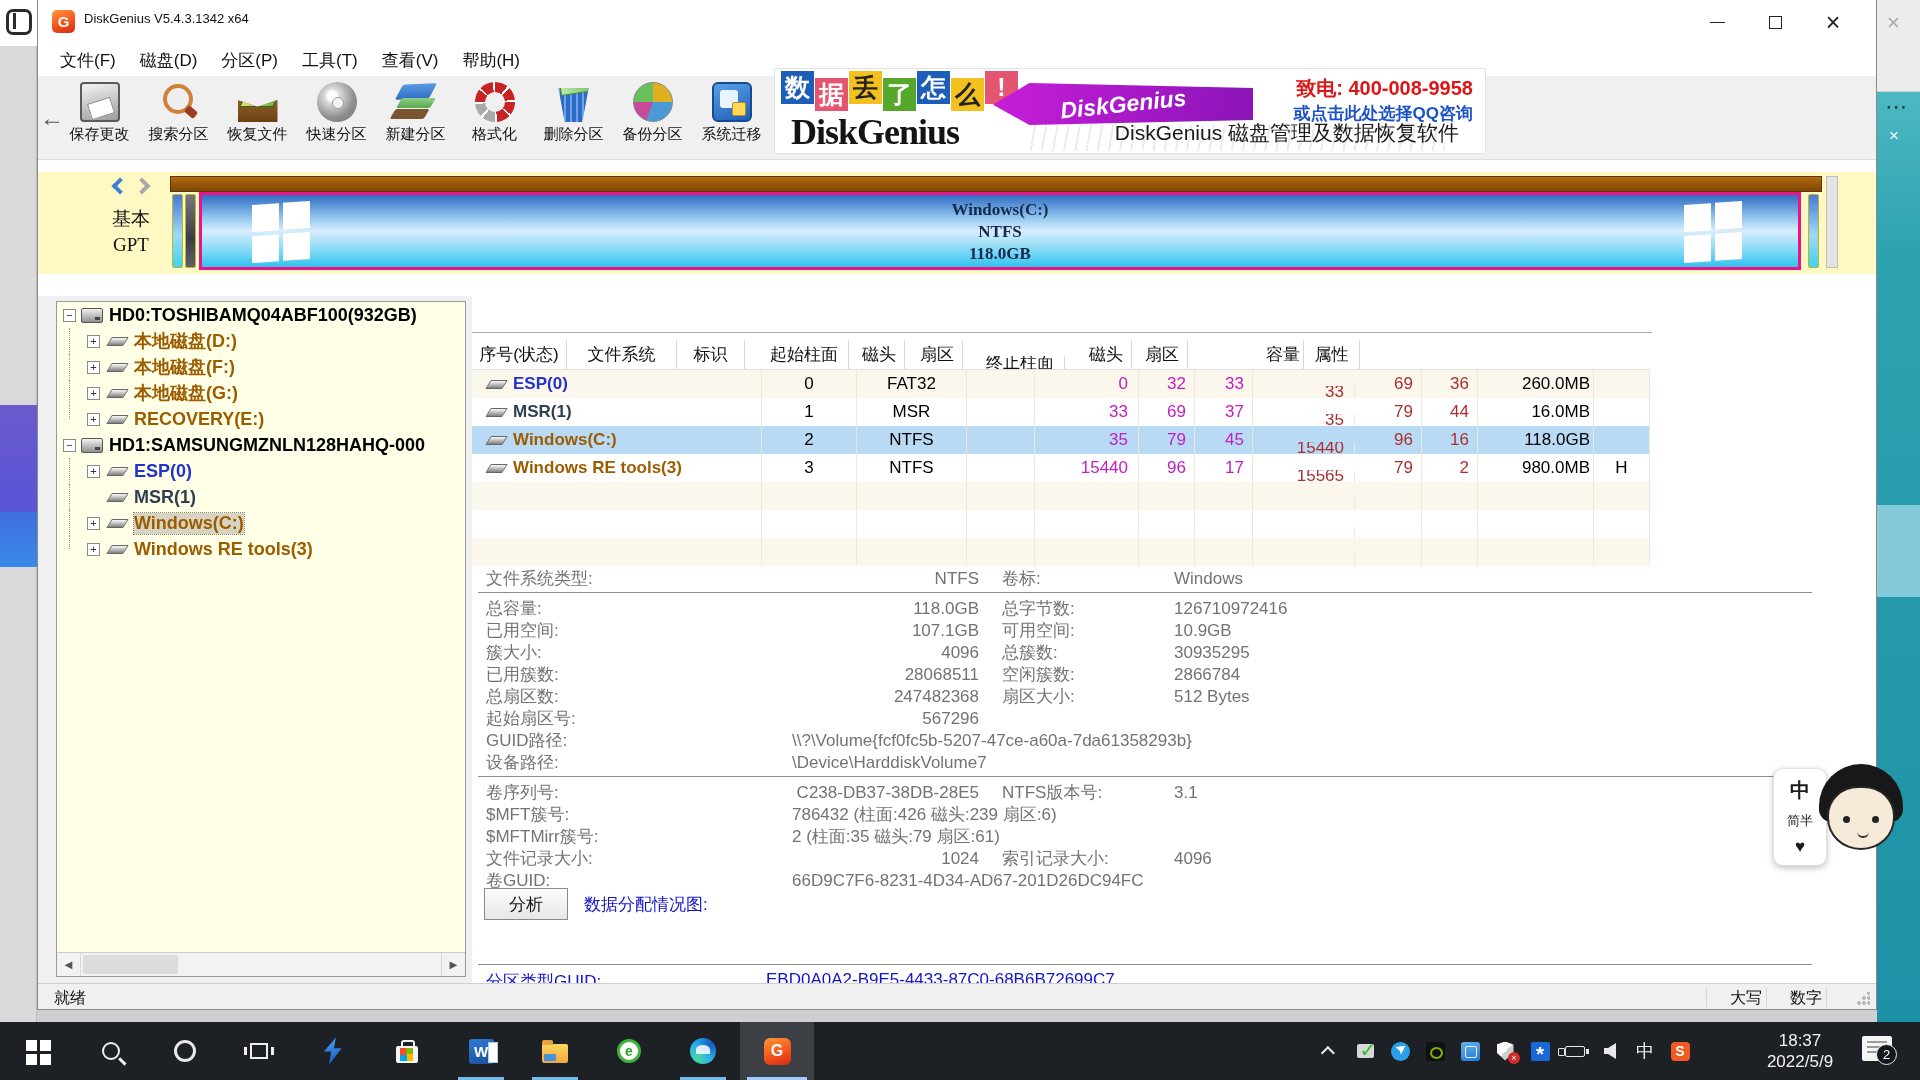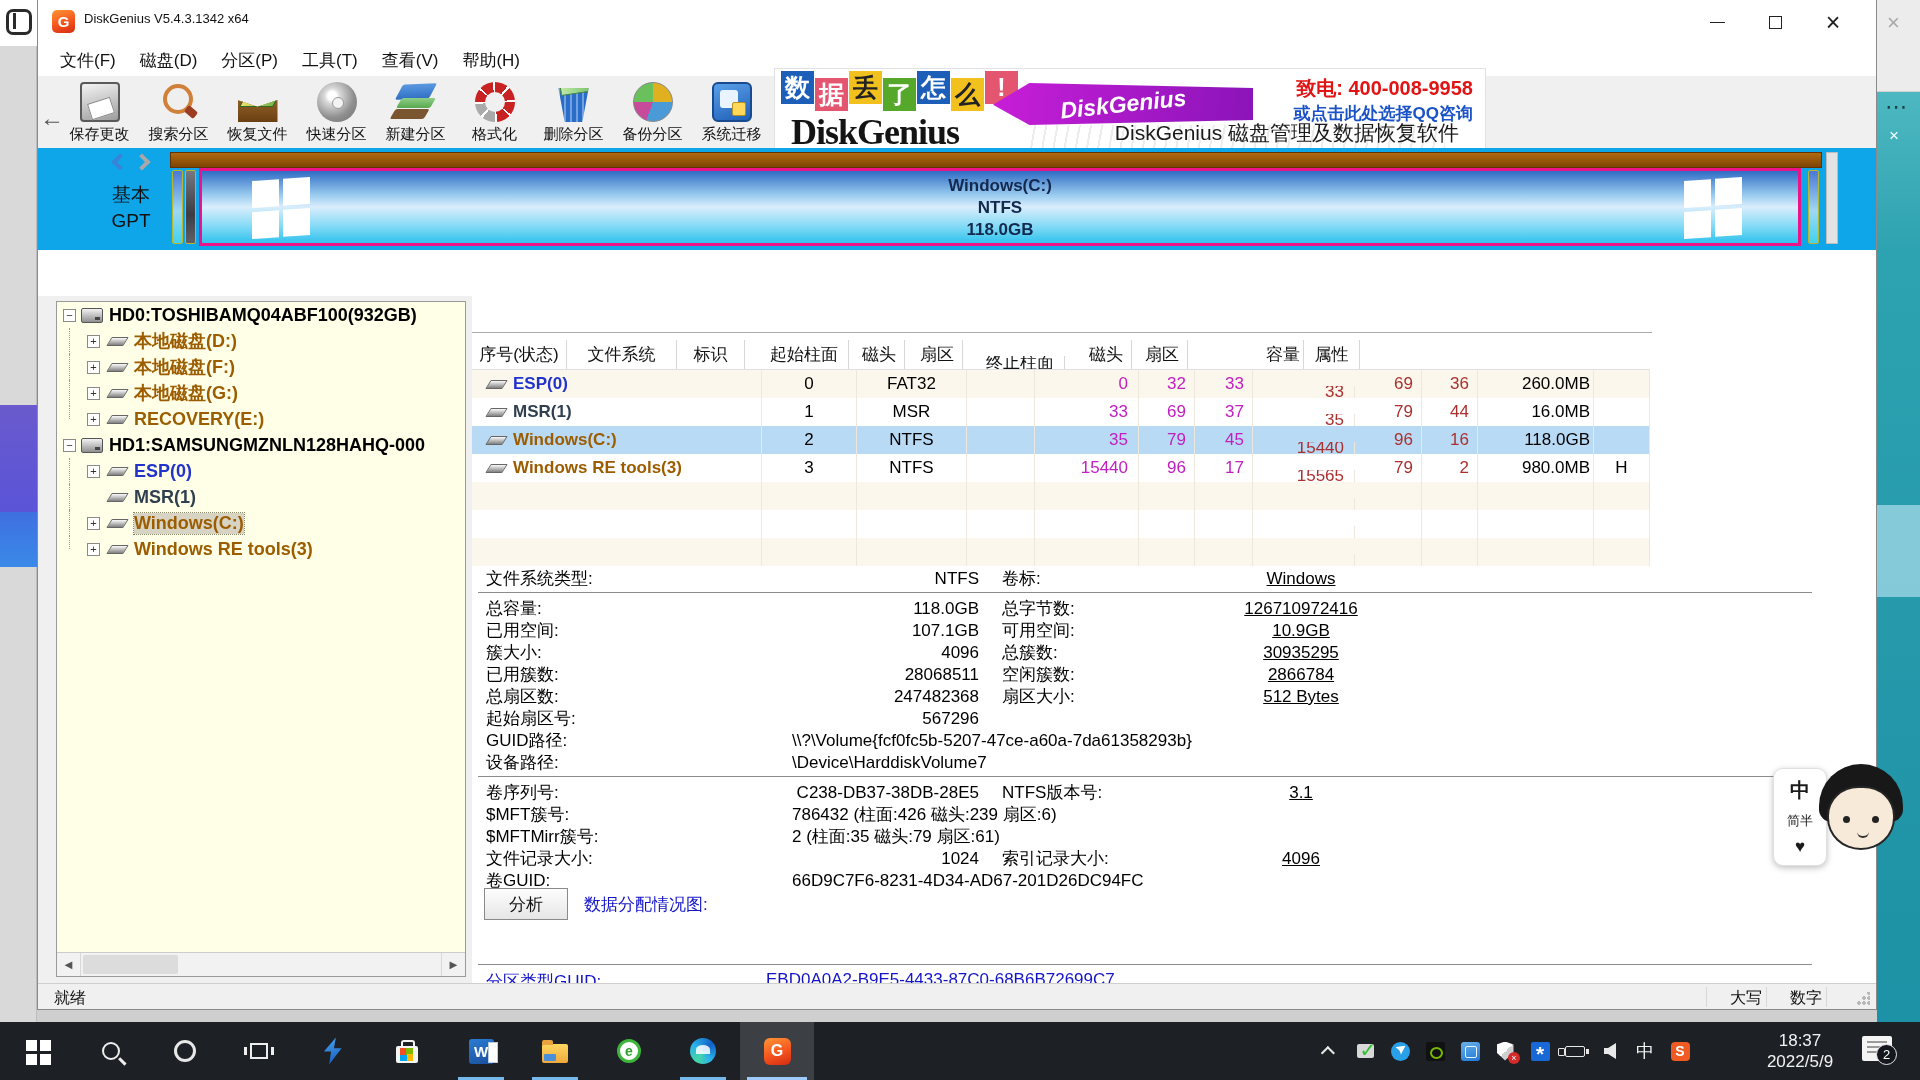--- a/index.html
+++ b/index.html
@@ -73,21 +73,21 @@
   #banner-logo { position:absolute; left:16px; bottom:0px; font-size:36px; font-weight:bold; color:#141414; font-family:"Liberation Serif","DejaVu Serif",serif; letter-spacing:-1px; }
   #banner-ribbon { position:absolute; left:218px; top:14px; width:260px; height:42px; background:linear-gradient(100deg,#c81ed8,#8a14b8); clip-path:polygon(0 52%,14% 0,100% 12%,100% 88%,14% 100%); display:flex; align-items:center; justify-content:center; }
   #banner-ribbon span { color:#fff; font-size:23px; font-style:italic; font-weight:bold; transform:rotate(-6deg); }
   #banner-phone { position:absolute; right:12px; top:6px; color:#e01414; font-size:20px; font-weight:bold; }
   #banner-qq { position:absolute; right:12px; top:33px; color:#1a52c8; font-size:17px; font-weight:bold; }
   #banner-tagline { position:absolute; right:26px; bottom:6px; color:#1a1a1a; font-size:21px; }
   #banner .swirl { position:absolute; left:250px; bottom:2px; width:420px; height:26px;
      background:repeating-linear-gradient(100deg,transparent 0 9px,#ececec 9px 11px); }
 
   
-  #part-panel { position:absolute; left:0; top:148px; width:100%; height:102px; background:#0ea5e9; }
+  #part-panel { position:absolute; left:0; top:172px; width:100%; height:102px; background:#fef9c3;font-family:Liberation Serif, serif; }
   #nav-chevrons { position:absolute; left:58px; top:8px; width:70px; display:flex; justify-content:center; gap:10px; }
   .chev { width:12px; height:12px; border-left:4px solid #3b82d8; border-bottom:4px solid #3b82d8; transform:rotate(45deg); }
   .chev.fwd { border-color:#a8a8a8; transform:rotate(-135deg); }
   #mode-top { position:absolute; left:50px; top:34px; width:86px; text-align:center; font-size:19px; color:#111; }
   #mode-bottom { position:absolute; left:50px; top:62px; width:86px; text-align:center; font-size:19px; color:#111; }
   #graph { position:absolute; left:132px; top:2px; width:1672px; height:96px; }
   #disk-band { position:absolute; left:0; top:2px; width:1652px; height:16px; background:linear-gradient(180deg,#b06a10,#7e4404); border:1px solid #5f3302; }
   .sliver { position:absolute; top:20px; height:74px; width:11px; border:1px solid #b8b830; border-radius:2px; }
   .sliver.esp { left:2px; background:linear-gradient(180deg,#4a78d8,#9fd8f2 55%,#41d2f0); }
   .sliver.msr { left:15px; background:linear-gradient(180deg,#777780,#3c3c44 60%,#606068); }
@@ -155,26 +155,26 @@
   .c10 { width:116px; justify-content:flex-end; padding-right:3px; }
   .c11 { width:56px; justify-content:center; }
   .prow .c4, .prow .c5, .prow .c6 { color:#c020c0; }
   .prow .c7, .prow .c8, .prow .c9 { color:#aa3030; }
   .prow.odd { background:#fbf7ec; }
   .prow.sel { background:#b9daf5; }
   .pname { font-weight:bold; }
   .pname.blue { color:#2233cc; } .pname.dark { color:#2f3f4f; } .pname.brown { color:#9c5c00; }
 
   
-  .drow { position:absolute; left:0; width:1360px; height:22px; font-size:17px; color:#000000; line-height:22px; white-space:nowrap; }
+  .drow { position:absolute; left:0; width:1360px; height:22px; font-size:17px; color:#737373; line-height:22px; white-space:nowrap; }
   .dl1 { position:absolute; left:14px; }
   .dv1 { position:absolute; left:190px; width:317px; text-align:right; }
   .dv1.wide { left:320px; width:auto; text-align:left; }
   .dl2 { position:absolute; left:530px; }
-  .dv2 { position:absolute; left:661px; width:336px; text-align:center;text-decoration:underline; }
+  .dv2 { position:absolute; left:702px; width:336px; text-align:left; }
   .dsep { position:absolute; left:6px; width:1334px; height:0; border-top:1px solid #8c8c8c; }
 
   #analyze-btn { position:absolute; left:12px; top:592px; width:84px; height:32px; background:linear-gradient(180deg,#fdfdfd,#e6e6e6); border:1px solid #8a8a8a; font-size:17px; color:#111; display:flex; align-items:center; justify-content:center; }
   #analyze-caption { position:absolute; left:112px; top:597px; font-size:17px; color:#1414c8; }
 
   #footer-sep { position:absolute; left:6px; top:668px; width:1334px; border-top:1px solid #8c8c8c; }
   #footer-row { position:absolute; left:0; top:674px; width:1360px; font-size:17px; color:#1414c8; }
   #footer-row .fl { position:absolute; left:14px; } #footer-row .fv { position:absolute; left:294px; }
 
   

